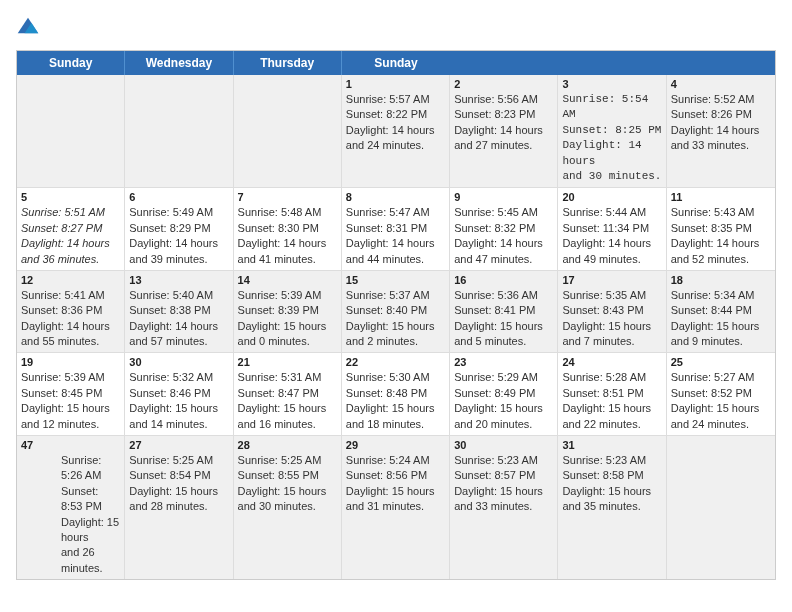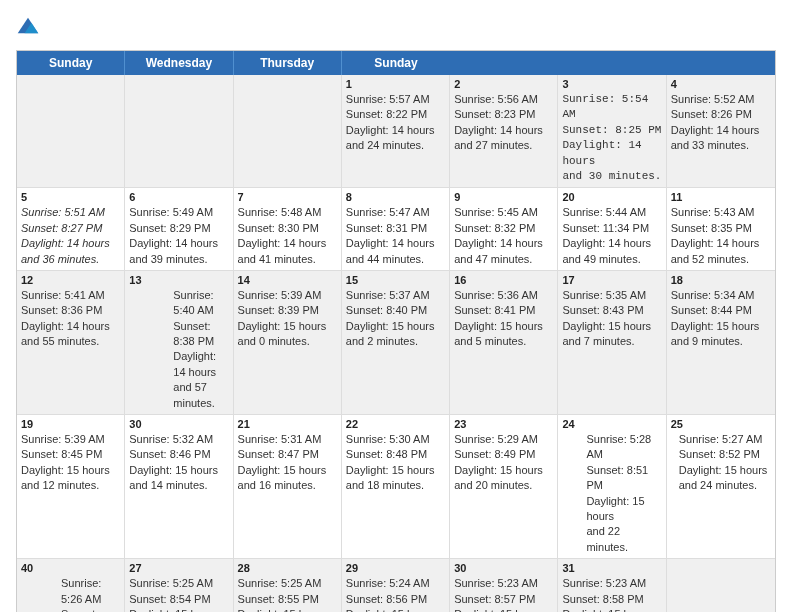--- a/index.html
+++ b/index.html
@@ -232,21 +232,21 @@
         <div class="cal-row">
           <div class="cal-cell shaded">
             <span class="day-num">12</span>
             <div class="cell-info" style="white-space: pre-line;">Sunrise: 5:41 AM
 Sunset: 8:36 PM
 Daylight: 14 hours
 and 55 minutes.</div>
           </div>
           <div class="cal-cell shaded">
             <span class="day-num">13</span>
-            <div class="cell-info" style="white-space: pre-line; margin-left: 44px;">Sunrise: 5:40 AM
+            <div class="cell-info" style="white-space: pre-line;">Sunrise: 5:40 AM
 Sunset: 8:38 PM
 Daylight: 14 hours
 and 57 minutes.</div>
           </div>
           <div class="cal-cell shaded">
             <span class="day-num">14</span>
             <div class="cell-info" style="white-space: pre-line;">Sunrise: 5:39 AM
 Sunset: 8:39 PM
 Daylight: 15 hours
 and 0 minutes.</div>
@@ -311,36 +311,36 @@
           </div>
           <div class="cal-cell">
             <span class="day-num">23</span>
             <div class="cell-info" style="white-space: pre-line;">Sunrise: 5:29 AM
 Sunset: 8:49 PM
 Daylight: 15 hours
 and 20 minutes.</div>
           </div>
           <div class="cal-cell">
             <span class="day-num">24</span>
-            <div class="cell-info" style="white-space: pre-line; margin-left: 24px;">Sunrise: 5:28 AM
+            <div class="cell-info" style="white-space: pre-line;">Sunrise: 5:28 AM
 Sunset: 8:51 PM
 Daylight: 15 hours
 and 22 minutes.</div>
           </div>
           <div class="cal-cell">
             <span class="day-num">25</span>
-            <div class="cell-info" style="white-space: pre-line; margin-left: 8px;">Sunrise: 5:27 AM
+            <div class="cell-info" style="white-space: pre-line;">Sunrise: 5:27 AM
 Sunset: 8:52 PM
 Daylight: 15 hours
 and 24 minutes.</div>
           </div>
         </div>
         <div class="cal-row">
           <div class="cal-cell shaded">
-            <span class="day-num">40</span>
+            <span class="day-num">47</span>
             <div class="cell-info" style="white-space: pre-line; margin-left: 40px;">Sunrise: 5:26 AM
 Sunset: 8:53 PM
 Daylight: 15 hours
 and 26 minutes.</div>
           </div>
           <div class="cal-cell shaded">
             <span class="day-num">27</span>
             <div class="cell-info" style="white-space: pre-line;">Sunrise: 5:25 AM
 Sunset: 8:54 PM
 Daylight: 15 hours

